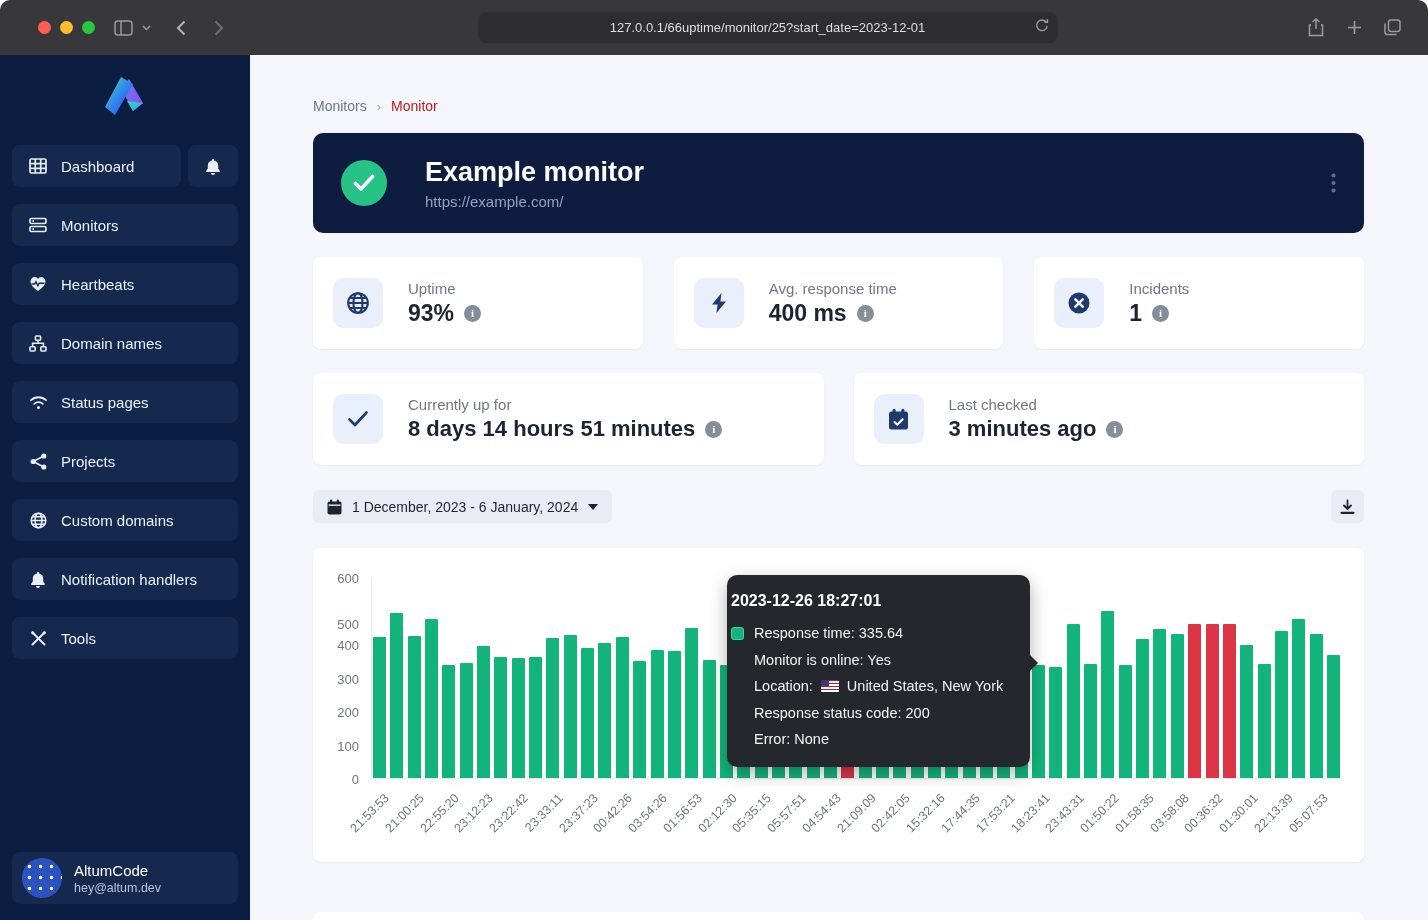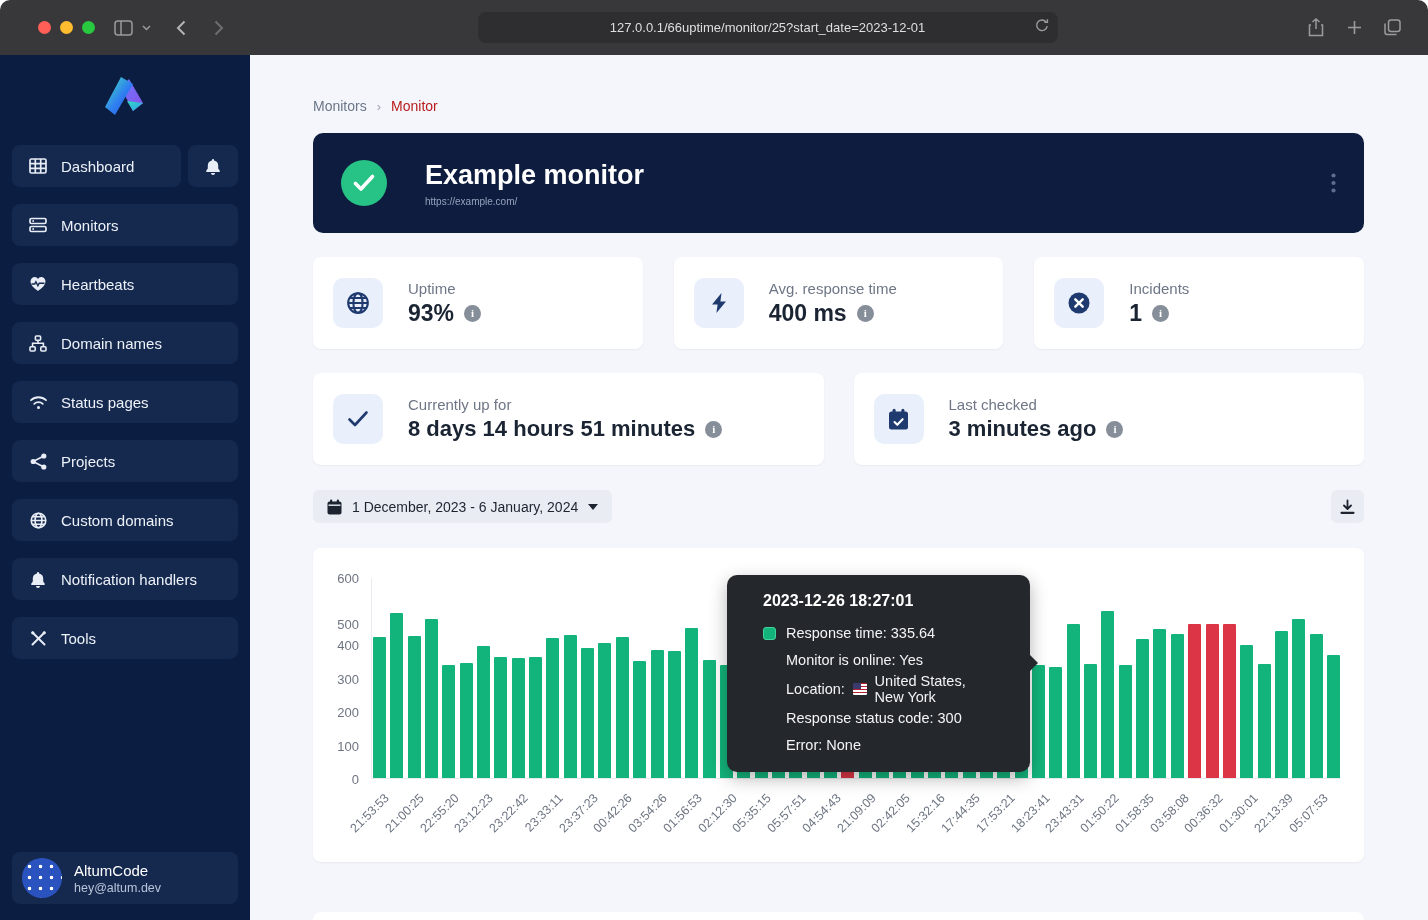--- a/index.html
+++ b/index.html
@@ -36,21 +36,21 @@
   .main { flex:1; background:#f4f6fb; padding:41px 64px 0 63px; overflow:hidden; }
   .breadcrumb { display:flex; align-items:center; gap:10px; font-size:14px; height:20px; }
   .bc-parent { color:#6b7688; cursor:pointer; }
   .bc-sep { color:#9aa3b2; font-size:13px; }
   .bc-current { color:#b91c1c; font-weight:400; }
 
   .monitor-card { margin-top:17px; height:100px; background:#0e1d3f; border-radius:10px; display:flex; align-items:center; padding:0 28px; }
   .status-circle { width:46px; height:46px; border-radius:50%; background:#27c285; display:flex; align-items:center; justify-content:center; color:#fff; flex-shrink:0; }
   .mc-text { margin-left:38px; }
   .mc-title { color:#fff; font-size:27px; font-weight:700; }
-  .mc-url { color:#97a1bd; font-size:10px; margin-top:5px; }
+  .mc-url { color:#97a1bd; font-size:15px; margin-top:5px; }
   .kebab { margin-left:auto; color:#5d6d8e; cursor:pointer; display:flex; }
 
   .stats-row { display:grid; grid-template-columns:repeat(3,1fr); gap:31px; margin-top:24px; }
   .stat-card { background:#fff; border-radius:8px; height:92px; display:flex; align-items:center; padding:0 20px; box-shadow:0 1px 2px rgba(16,24,40,.05); }
   .icon-sq { width:50px; height:50px; border-radius:10px; background:#e9f0fc; display:flex; align-items:center; justify-content:center; color:#1e3a6e; flex-shrink:0; }
   .stat-text { margin-left:25px; }
   .stat-label { color:#6e7686; font-size:15px; }
   .stat-value-row { display:flex; align-items:center; gap:10px; margin-top:3px; }
   .stat-value { color:#1a2433; font-size:23px; font-weight:700; }
   .info-dot { width:17px; height:17px; border-radius:50%; background:#868e99; color:#fff; font-size:11px; font-weight:700; display:inline-flex; align-items:center; justify-content:center; font-family:"Liberation Serif",serif; cursor:pointer; }
@@ -67,21 +67,21 @@
   .chart-card { margin-top:25px; background:#fff; border-radius:8px; height:314px; position:relative; box-shadow:0 1px 2px rgba(16,24,40,.05); }
   .plot { position:absolute; left:58px; top:30px; width:969px; height:201px; border-left:1px solid #e7eaef; border-bottom:1px solid #e7eaef; }
   .ytick { position:absolute; left:0; width:46px; text-align:right; font-size:13px; color:#6d7582; transform:translateY(-50%); }
   .bars { position:absolute; left:1px; right:0; bottom:0; top:0; display:flex; align-items:flex-end; justify-content:space-between; }
   .bar { width:13px; border-radius:1px 1px 0 0; }
   .bar.up { background:#13b47b; }
   .bar.down { background:#dc3545; }
   .xlabel { position:absolute; font-size:12.5px; color:#6d7582; white-space:nowrap; transform-origin:100% 0; transform:translateX(-100%) rotate(-45deg); }
 
   
-  .tooltip { position:absolute; left:414px; top:27px; width:303px; background:#24282d; border-radius:10px; color:#fff; padding:17px 36px 14px; z-index:5; box-shadow:0 6px 18px rgba(0,0,0,.3); }
+  .tooltip { position:absolute; left:414px; top:27px; width:303px; background:#24282d; border-radius:10px; color:#fff; padding:17px 4px 14px; z-index:5; box-shadow:0 6px 18px rgba(0,0,0,.3); }
   .tooltip:after { content:""; position:absolute; right:-8px; top:79px; border-top:9px solid transparent; border-bottom:9px solid transparent; border-left:9px solid #24282d; }
   .tt-title { font-size:16px; font-weight:700; margin-bottom:10px; }
   .tt-row { display:flex; align-items:center; gap:8px; font-size:14.5px; padding-left:23px; min-height:26.5px; color:#f3f4f5; }
   .tt-row.has-marker { padding-left:0; }
   .tt-marker { width:13px; height:13px; border-radius:3px; background:#13b47b; border:1px solid #3fd49a; flex-shrink:0; margin-right:2px; }
   .flag { width:18px; height:12px; display:inline-block; background-image:linear-gradient(#3c3b6e,#3c3b6e),repeating-linear-gradient(180deg,#b22234 0 1.5px,#fff 1.5px 3px); background-size:8px 6px,100% 100%; background-repeat:no-repeat; border-radius:1px; }
 
   .next-card { margin-top:50px; background:#fff; border-radius:8px 8px 0 0; height:10px; }
 </style>
 </head>
@@ -531,21 +531,21 @@
             </div>
             <div class="tt-row">
               <span>Monitor is online: Yes</span>
             </div>
             <div class="tt-row">
               <span>Location:</span>
               <span class="flag"></span>
               <span>United States, New York</span>
             </div>
             <div class="tt-row">
-              <span>Response status code: 300</span>
+              <span>Response status code: 200</span>
             </div>
             <div class="tt-row">
               <span>Error: None</span>
             </div>
           </div>
       </div>
     </div>
 
     <div class="next-card"></div>
   </div>

